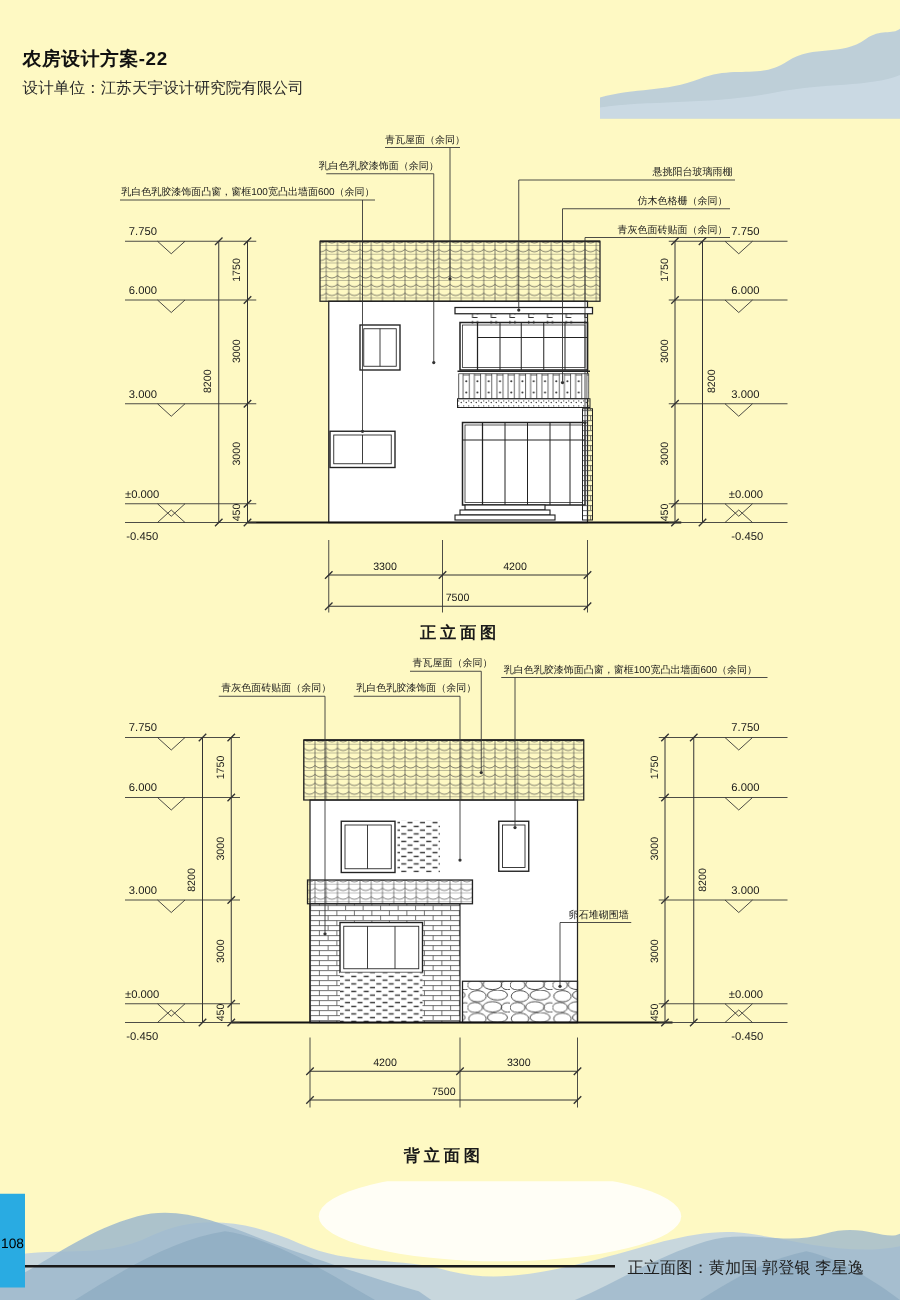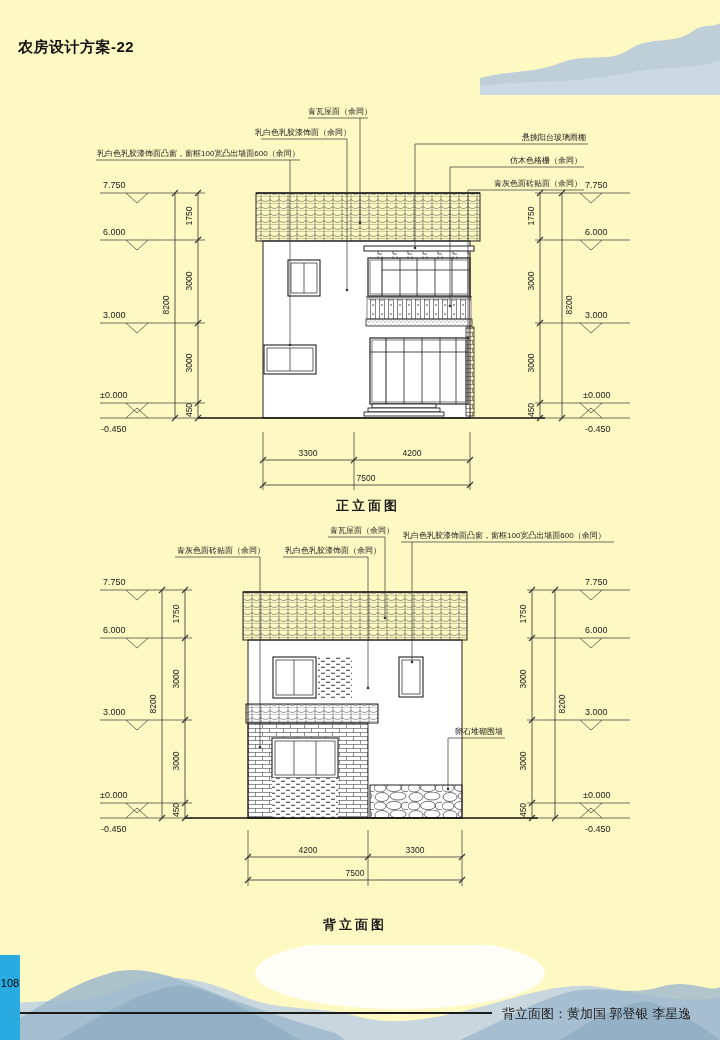--- a/index.html
+++ b/index.html
@@ -5,42 +5,43 @@
   html,body{margin:0;padding:0;}
   body{width:720px;height:1040px;position:relative;background:#fff;overflow:hidden;
        font-family:"Liberation Sans","DejaVu Sans",sans-serif;}
   .page{position:absolute;inset:0;background:#fef9c3;}
   .hdr-title{position:absolute;left:18px;top:38px;font-size:15px;font-weight:bold;color:#111;letter-spacing:.5px;}
   .hdr-sub{position:absolute;left:18px;top:62px;font-size:12.5px;color:#2a2a2a;}
   .mt-tr{position:absolute;left:480px;top:0;width:240px;height:95px;}
   .mt-bot{position:absolute;left:0;top:945px;width:720px;height:95px;}
   .svg-front{position:absolute;left:85px;top:95px;width:555px;height:420px;}
   .svg-back{position:absolute;left:85px;top:515px;width:555px;height:425px;}
-  .pageno-bar{position:absolute;left:0;top:955px;width:20px;height:86px;background:#29abe2;
-              display:flex;justify-content:center;align-items:flex-start;padding-top:22px;box-sizing:border-box;}
+  .pageno-bar{position:absolute;left:0;top:955px;width:20px;height:75px;background:#29abe2;
+              display:flex;justify-content:center;align-items:flex-start;padding-top:34px;box-sizing:border-box;}
   .pageno-bar span{font-size:11px;color:#000;}
   .footer-rule{position:absolute;left:20px;top:1012px;width:472px;height:0;border-top:2px solid #1a1a1a;}
   .footer-designers{position:absolute;left:502px;top:1005px;font-size:13px;color:#1e1e1e;white-space:nowrap;}
   svg text{fill:#1a1a1a;}
   .ann{font-size:8px;}
   .lvl{font-size:9px;}
   .dim{font-size:8.5px;}
   .fig-title{font-size:13px;font-weight:600;letter-spacing:3px;}
 </style>
 </head>
 <body>
 
 <div class="page">
 
   <svg class="mt-tr" viewBox="0 0 240 95">
     <path d="M0,78 C28,70 52,74 80,63 C108,52 128,64 150,49 C172,35 192,46 213,31 C224,23 234,28 240,23 L240,95 L0,95 Z" fill="#b7cada" opacity="0.9"></path>
     <path d="M0,86 C40,80 90,84 140,74 C180,66 215,70 240,60 L240,95 L0,95 Z" fill="#cfdde8" opacity="0.7"></path>
   </svg>
 
   <div class="hdr-title">农房设计方案-22</div>
+  <div class="hdr-sub">设计单位：江苏天宇设计研究院有限公司</div>
 
   <svg class="svg-front" viewBox="85 95 555 420">
     <defs>
       <pattern id="ft" width="9" height="7" patternUnits="userSpaceOnUse">
         <path d="M0,0 H9 M0,0 V7 M9,0 V7" stroke="#3a3a3a" stroke-width="0.5" fill="none"></path>
         <path d="M0,3.5 Q4.5,7.5 9,3.5" stroke="#3a3a3a" stroke-width="0.5" fill="none"></path>
       </pattern>
       <pattern id="fb" width="14" height="8" patternUnits="userSpaceOnUse">
         <path d="M0,0.5 H14 M0,4.5 H14 M3.5,0.5 V4.5 M10.5,4.5 V8" stroke="#444" stroke-width="0.6" fill="none"></path>
       </pattern>
@@ -408,15 +409,15 @@
     <path d="M60,95 C100,70 140,46 180,40 C220,46 260,72 300,95 Z" fill="#7f9fb8" opacity="0.45"></path>
     <path d="M560,95 C590,76 615,62 645,56 C672,62 700,80 720,95 Z" fill="#7f9fb8" opacity="0.45"></path>
     <ellipse cx="400" cy="28" rx="145" ry="36" fill="#ffffff" opacity="0.85"></ellipse>
   </svg>
 
   <div class="pageno-bar">
     <span>108</span>
   </div>
 
   <div class="footer-rule"></div>
-  <div class="footer-designers">背立面图：黄加国  郭登银  李星逸</div>
+  <div class="footer-designers">正立面图：黄加国  郭登银  李星逸</div>
 
 </div>
 
 </body></html>

